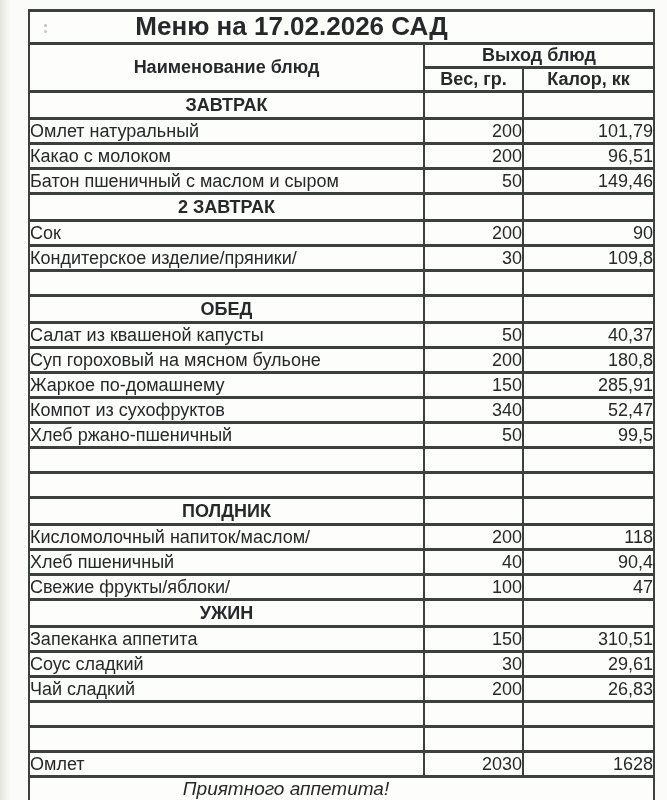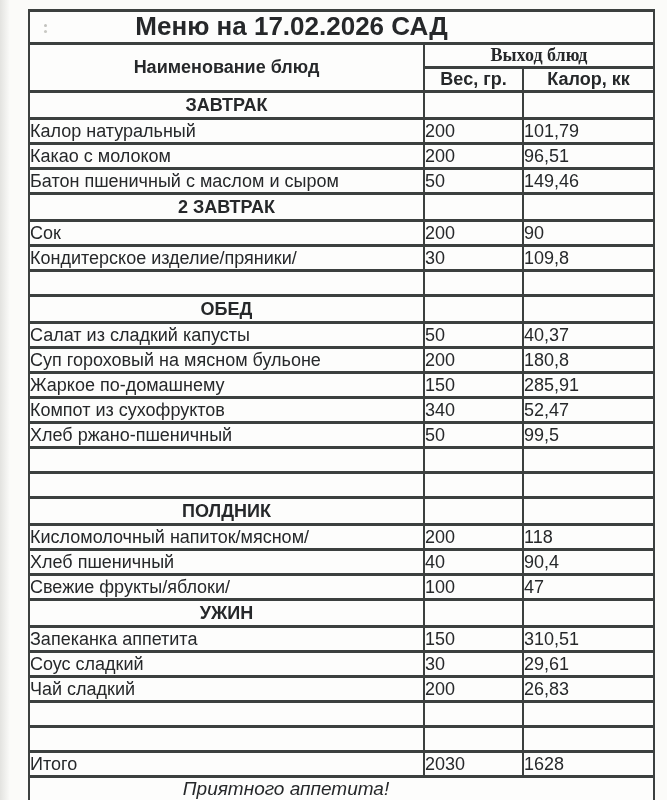--- a/index.html
+++ b/index.html
@@ -68,40 +68,39 @@
   td.name-header {
     height: 42px;
     font-weight: bold;
     text-align: center;
     vertical-align: middle;
   }
   td.group-header {
     height: 21px;
     font-weight: bold;
     text-align: center;
-    font-family: Liberation Serif, serif;
   }
   td.sub-header {
     height: 21px;
     font-weight: bold;
     text-align: center;
     padding-left: 4px;
   }
   tr.section-row td { height: 24px; }
   tr.section-row td.name {
     font-weight: bold;
     text-align: center;
   }
   tr.item-row td, tr.empty-row td, tr.total-row td { height: 22px; }
   td.name {
     text-align: left;
     padding-left: 5px;
   }
   td.num {
-    text-align: left;
+    text-align: right;
     padding-right: 5px;
   }
   tr.footer-row td {
     height: 21px;
     font-style: italic;
     font-size: 19px;
     text-align: center;
     padding-right: 111px;
   }
 </style>
@@ -128,21 +127,21 @@
         <td class="sub-header">Калор, кк</td>
       </tr>
     </thead>
     <tbody>
         <tr class="section-row">
           <td class="name">ЗАВТРАК</td>
           <td class="num"></td>
           <td class="num"></td>
         </tr>
         <tr class="item-row">
-          <td class="name">Калор натуральный</td>
+          <td class="name">Омлет натуральный</td>
           <td class="num">200</td>
           <td class="num">101,79</td>
         </tr>
         <tr class="item-row">
           <td class="name">Какао с молоком</td>
           <td class="num">200</td>
           <td class="num">96,51</td>
         </tr>
         <tr class="item-row">
           <td class="name">Батон пшеничный с маслом и сыром</td>
@@ -168,21 +167,21 @@
           <td class="name"></td>
           <td class="num"></td>
           <td class="num"></td>
         </tr>
         <tr class="section-row">
           <td class="name">ОБЕД</td>
           <td class="num"></td>
           <td class="num"></td>
         </tr>
         <tr class="item-row">
-          <td class="name">Салат из сладкий капусты</td>
+          <td class="name">Салат из квашеной капусты</td>
           <td class="num">50</td>
           <td class="num">40,37</td>
         </tr>
         <tr class="item-row">
           <td class="name">Суп гороховый на мясном бульоне</td>
           <td class="num">200</td>
           <td class="num">180,8</td>
         </tr>
         <tr class="item-row">
           <td class="name">Жаркое по-домашнему</td>
@@ -208,21 +207,21 @@
           <td class="name"></td>
           <td class="num"></td>
           <td class="num"></td>
         </tr>
         <tr class="section-row">
           <td class="name">ПОЛДНИК</td>
           <td class="num"></td>
           <td class="num"></td>
         </tr>
         <tr class="item-row">
-          <td class="name">Кисломолочный напиток/мясном/</td>
+          <td class="name">Кисломолочный напиток/маслом/</td>
           <td class="num">200</td>
           <td class="num">118</td>
         </tr>
         <tr class="item-row">
           <td class="name">Хлеб пшеничный</td>
           <td class="num">40</td>
           <td class="num">90,4</td>
         </tr>
         <tr class="item-row">
           <td class="name">Свежие фрукты/яблоки/</td>
@@ -253,21 +252,21 @@
           <td class="name"></td>
           <td class="num"></td>
           <td class="num"></td>
         </tr>
         <tr class="empty-row">
           <td class="name"></td>
           <td class="num"></td>
           <td class="num"></td>
         </tr>
         <tr class="total-row">
-          <td class="name">Итого</td>
+          <td class="name">Омлет</td>
           <td class="num">2030</td>
           <td class="num">1628</td>
         </tr>
       </tbody>
     <tfoot>
       <tr class="footer-row">
         <td colspan="3">Приятного аппетита!</td>
       </tr>
     </tfoot>
   </table>

